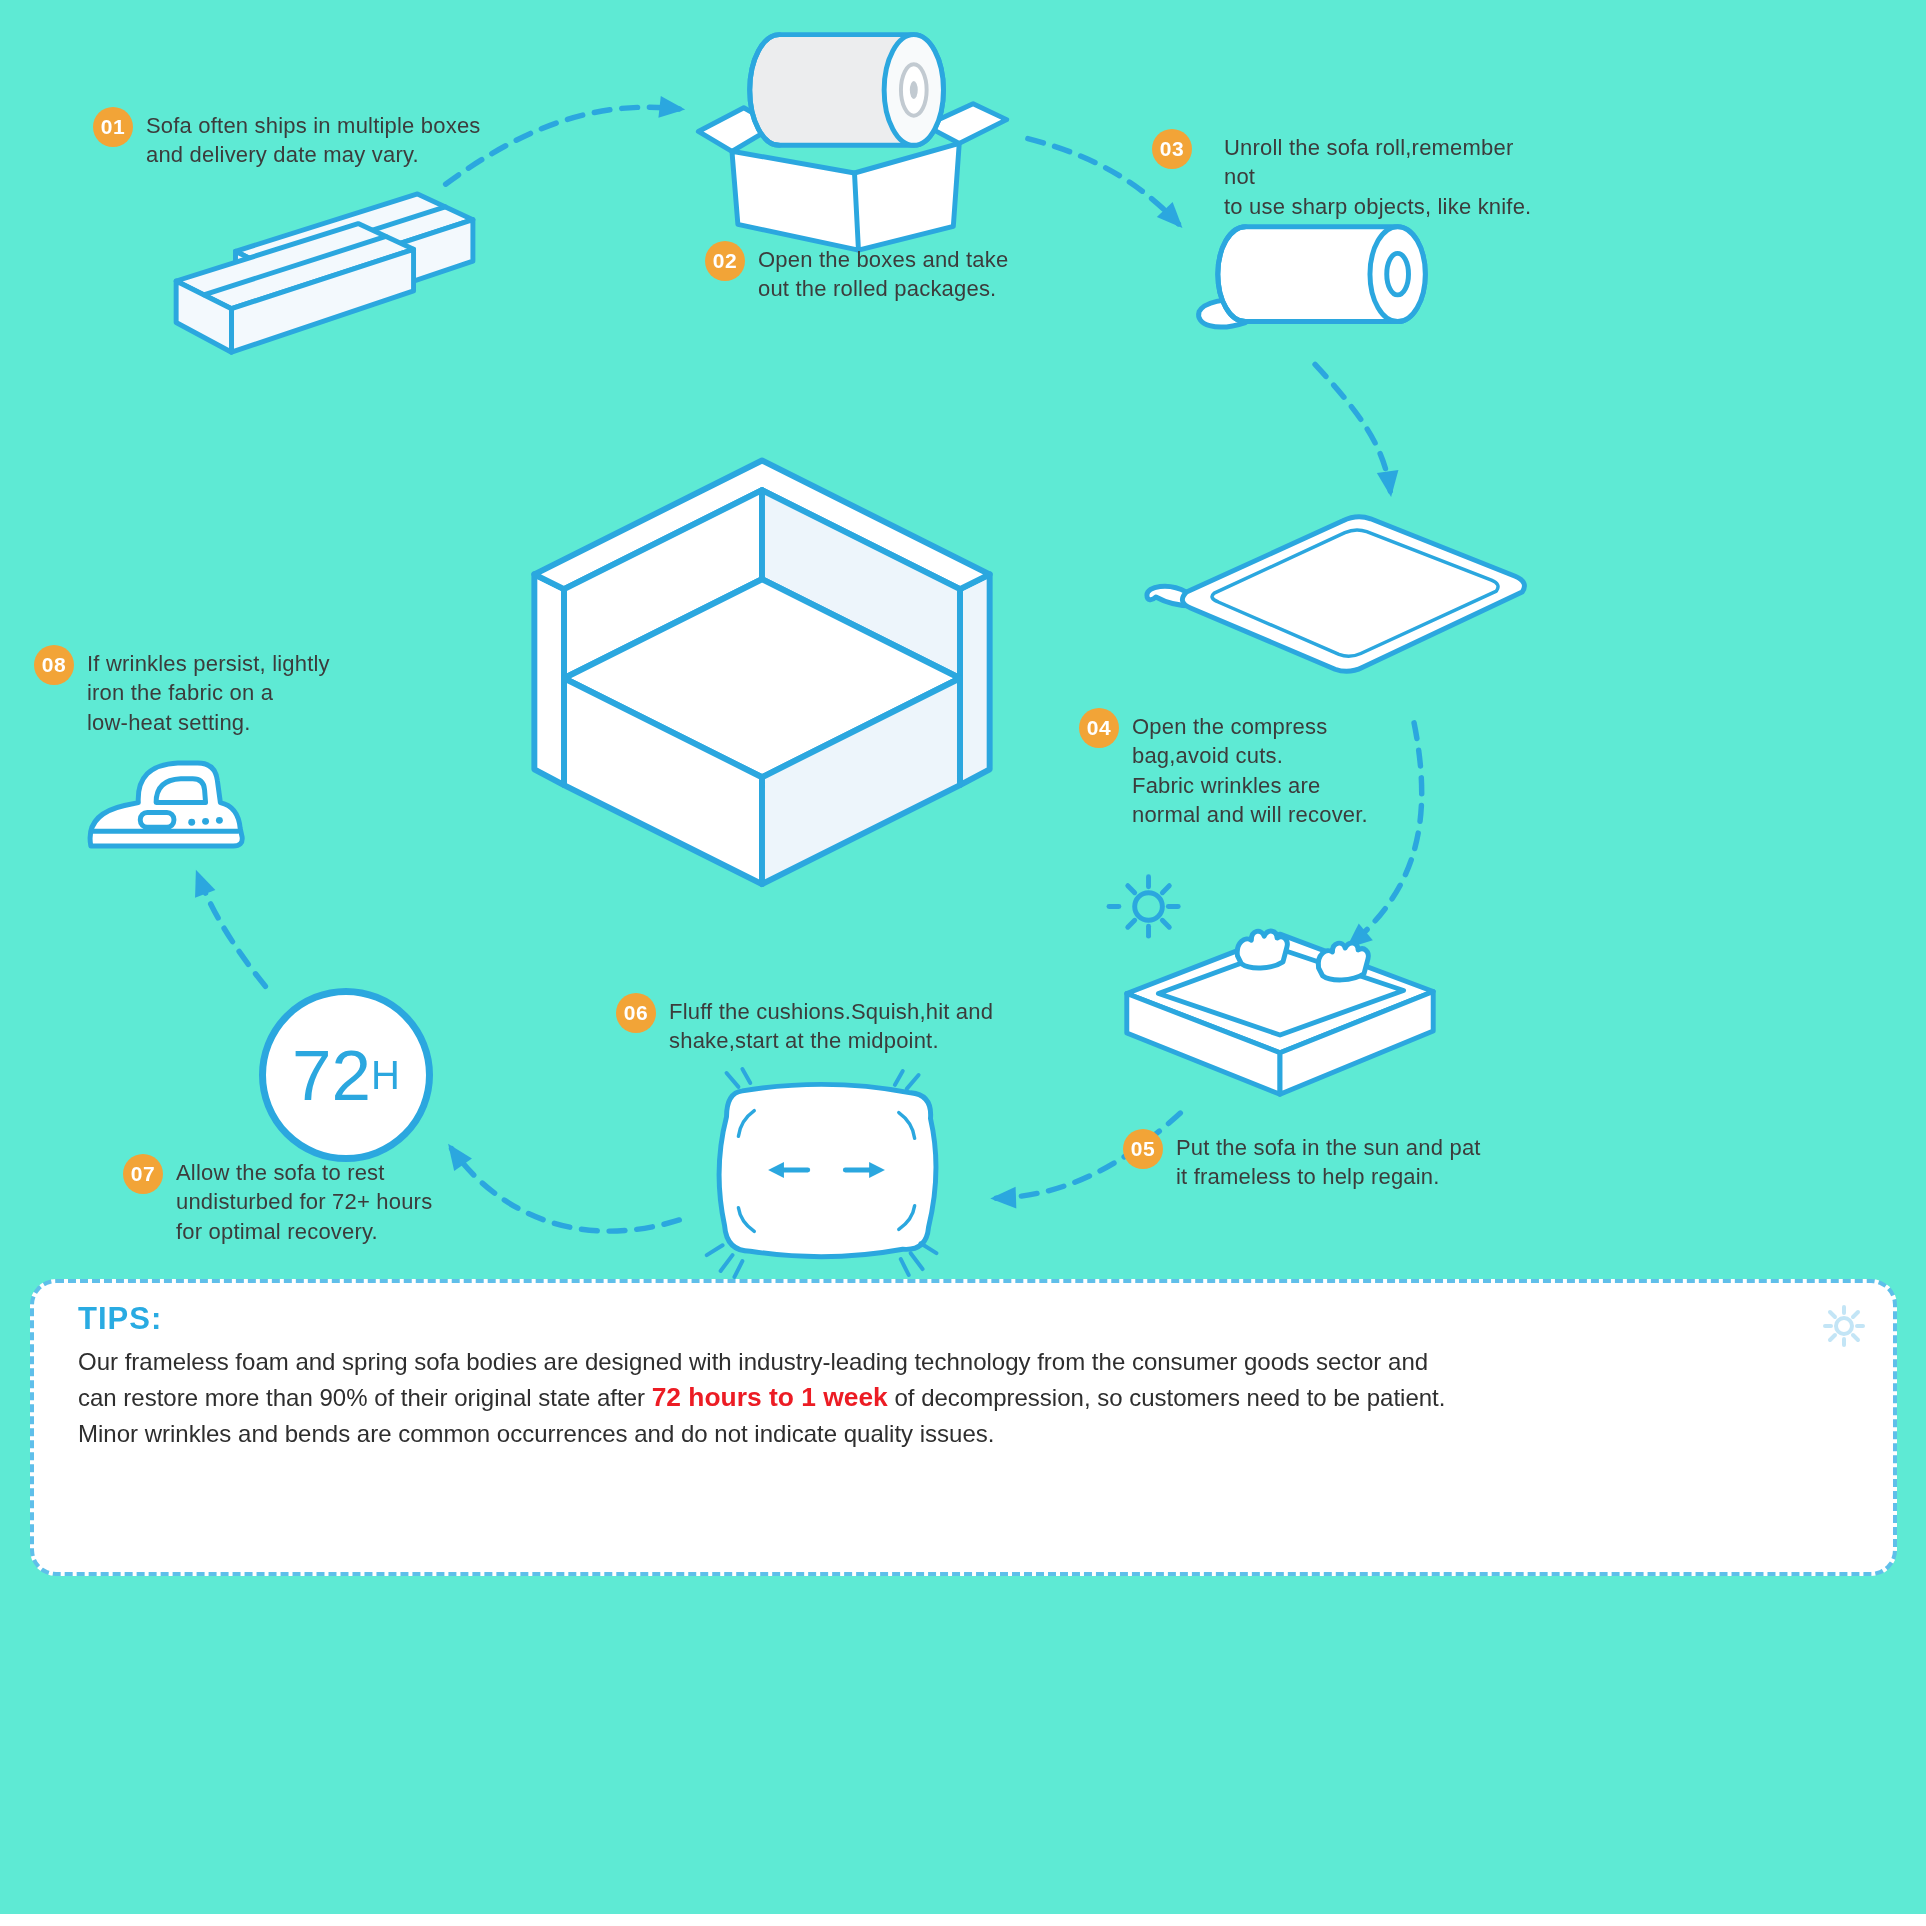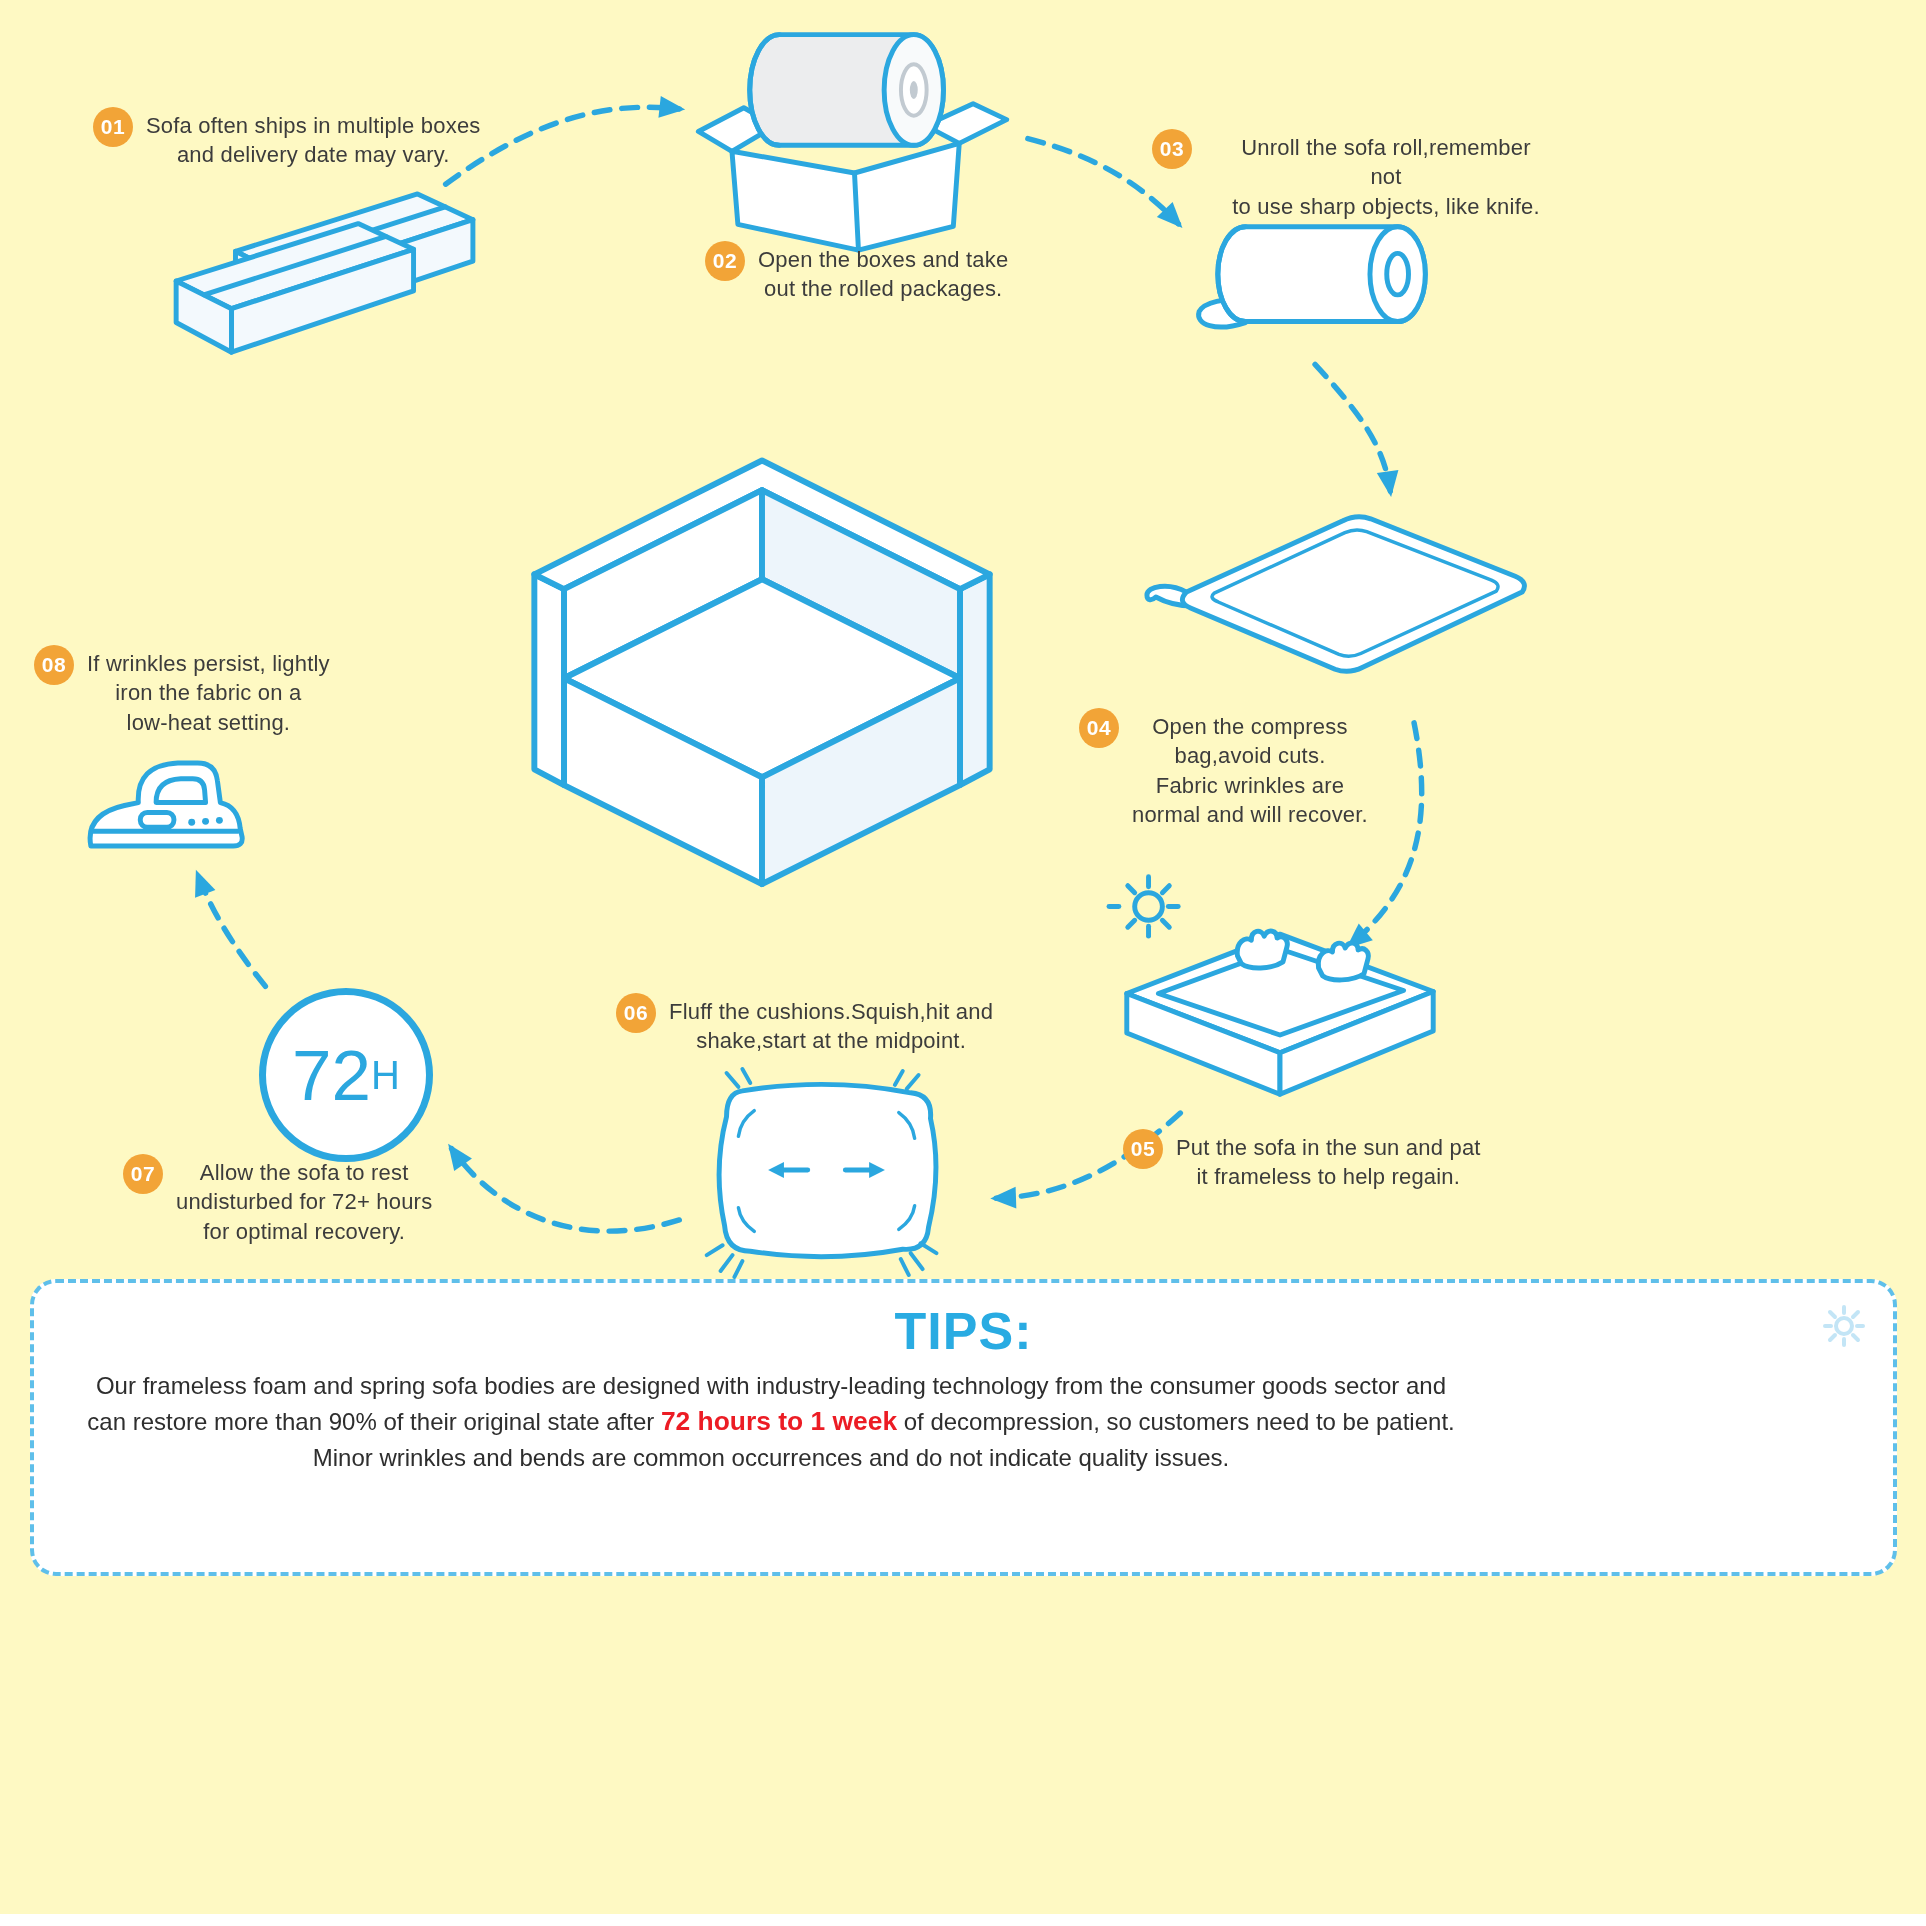--- a/index.html
+++ b/index.html
@@ -1,33 +1,33 @@
 <!DOCTYPE html>
 <html><head>
 <meta charset="utf-8">
 <style>
   html,body{margin:0;padding:0;background:#fff;}
-  .canvas{position:relative;width:1927px;height:1914px;background:#fef9c3;overflow:hidden;
-          font-family:"Liberation Sans",sans-serif;text-align:center;}
+  .canvas{position:relative;width:1927px;height:1914px;background:#5eead4;overflow:hidden;
+          font-family:"Liberation Sans",sans-serif;}
   .arrows{position:absolute;left:0;top:0;pointer-events:none;}
   .illus{position:absolute;}
   .step{position:absolute;display:flex;align-items:flex-start;gap:13px;}
   .badge{width:40px;height:40px;border-radius:50%;background:#F2A437;color:#fff;
          font-size:21px;font-weight:700;display:flex;align-items:center;justify-content:center;
          flex:0 0 40px;letter-spacing:0.5px;}
   .step-text{margin:4px 0 0;font-size:22px;line-height:1.34;color:#3c3c3c;
              white-space:pre-line;letter-spacing:0.2px;}
   .clock{position:absolute;left:259px;top:988px;width:174px;height:174px;border:7px solid #2BA7DF;
          border-radius:50%;display:flex;align-items:center;justify-content:center;color:#2BA7DF;
          box-sizing:border-box;background:#fff;}
   .clock .num{font-size:71px;}
   .clock .unit{font-size:40px;}
   .tips{position:absolute;left:30px;top:1279px;width:1867px;height:297px;box-sizing:border-box;
         border:4px dashed #5FBFEA;border-radius:26px;padding:18px 44px;background:#fff;}
-  .tips h2{margin:0 0 8px;color:#29ABE2;font-size:52px;letter-spacing:1px;}
+  .tips h2{margin:0 0 8px;color:#29ABE2;font-size:31px;letter-spacing:1px;}
   .tips p{margin:0;font-size:24px;line-height:1.42;color:#2e2e2e;width:1386px;}
   .tips .hl{color:#EC1C24;font-weight:800;font-size:1.1em;}
   .tips-sun{position:absolute;right:26px;top:20px;}
 </style>
 </head>
 <body>
 
 <div class="canvas">
 
   <svg class="arrows" width="1927" height="1927" viewBox="0 0 1946 1946">

